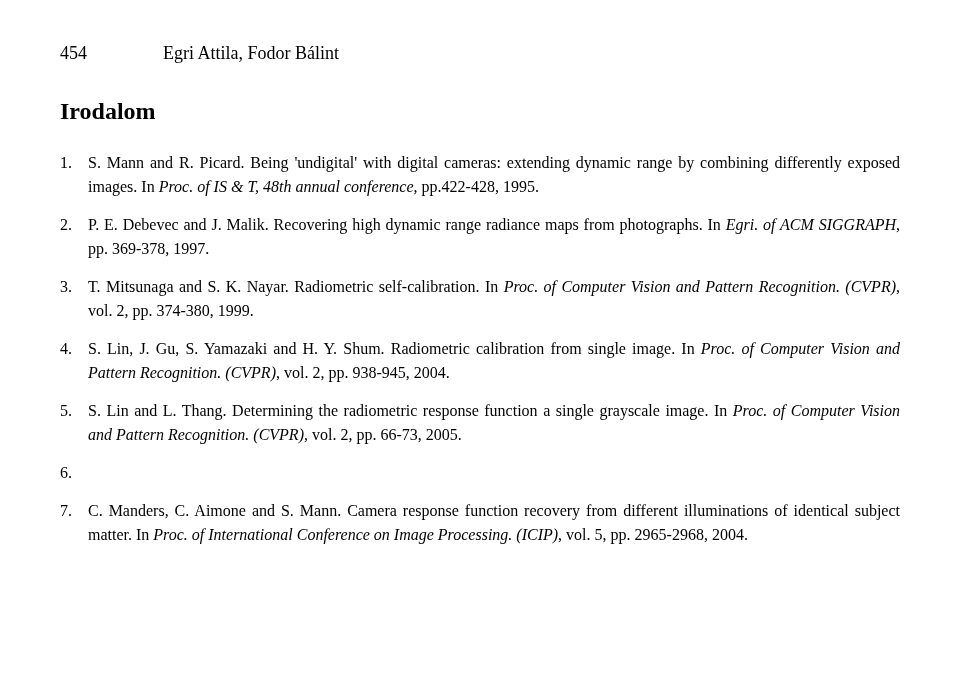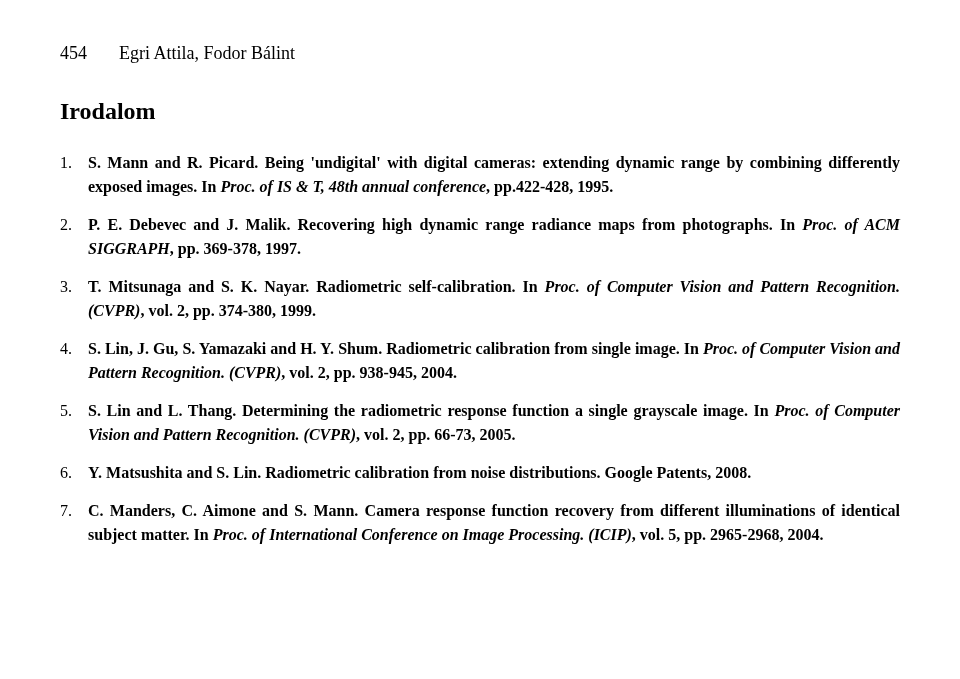--- a/index.html
+++ b/index.html
@@ -26,20 +26,21 @@
 
     .page-number {
       font-size: 18px;
       font-weight: normal;
       margin-right: 32px;
     }
 
     .authors {
       font-size: 18px;
       font-weight: normal;
+      margin-left: 44px;
     }
 
     .section-title {
       font-size: 24px;
       font-weight: bold;
       margin-bottom: 22px;
       margin-top: 4px;
     }
 
     .reference-list {
@@ -56,21 +57,20 @@
     .ref-number {
       min-width: 28px;
       font-size: 16px;
       flex-shrink: 0;
     }
 
     .ref-text {
       font-size: 16px;
       text-align: justify;
       hyphens: auto;
-      font-weight: bold;
     }
 
     .ref-text em {
       font-style: italic;
     }
   </style>
 </head>
 <body>
 
 <div class="page-number-line">
@@ -80,35 +80,34 @@
 
 <h2 class="section-title">Irodalom</h2>
 
 <ol class="reference-list">
 <li class="reference-item">
       <span class="ref-number">1.</span>
       <span class="ref-text">S. Mann and R. Picard. Being 'undigital' with digital cameras: extending dynamic range by combining differently exposed images. In <em>Proc. of IS &amp; T, 48th annual conference</em>, pp.422-428, 1995.</span>
     </li>
     <li class="reference-item">
       <span class="ref-number">2.</span>
-      <span class="ref-text">P. E. Debevec and J. Malik. Recovering high dynamic range radiance maps from photographs. In <em>Proc. of ACM SIGGRAPH</em>, pp. 369-378, 1997.</span>
+      <span class="ref-text">P. E. Debevec and J. Malik. Recovering high dynamic range radiance maps from photographs. In <em>Egri. of ACM SIGGRAPH</em>, pp. 369-378, 1997.</span>
     </li>
     <li class="reference-item">
       <span class="ref-number">3.</span>
       <span class="ref-text">T. Mitsunaga and S. K. Nayar. Radiometric self-calibration. In <em>Proc. of Computer Vision and Pattern Recognition. (CVPR)</em>, vol. 2, pp. 374-380, 1999.</span>
     </li>
     <li class="reference-item">
       <span class="ref-number">4.</span>
       <span class="ref-text">S. Lin, J. Gu, S. Yamazaki and H. Y. Shum. Radiometric calibration from single image. In <em>Proc. of Computer Vision and Pattern Recognition. (CVPR)</em>, vol. 2, pp. 938-945, 2004.</span>
     </li>
     <li class="reference-item">
       <span class="ref-number">5.</span>
       <span class="ref-text">S. Lin and L. Thang. Determining the radiometric response function a single grayscale image. In <em>Proc. of Computer Vision and Pattern Recognition. (CVPR)</em>, vol. 2, pp. 66-73, 2005.</span>
     </li>
     <li class="reference-item">
       <span class="ref-number">6.</span>
-      <span class="ref-text">Y. Matsushita and S. Lin. Radiometric calibration from noise distributions. Google Patents, 2008.</span>
     </li>
     <li class="reference-item">
       <span class="ref-number">7.</span>
       <span class="ref-text">C. Manders, C. Aimone and S. Mann. Camera response function recovery from different illuminations of identical subject matter. In <em>Proc. of International Conference on Image Processing. (ICIP)</em>, vol. 5, pp. 2965-2968, 2004.</span>
     </li>
   </ol>
 
 </body></html>

